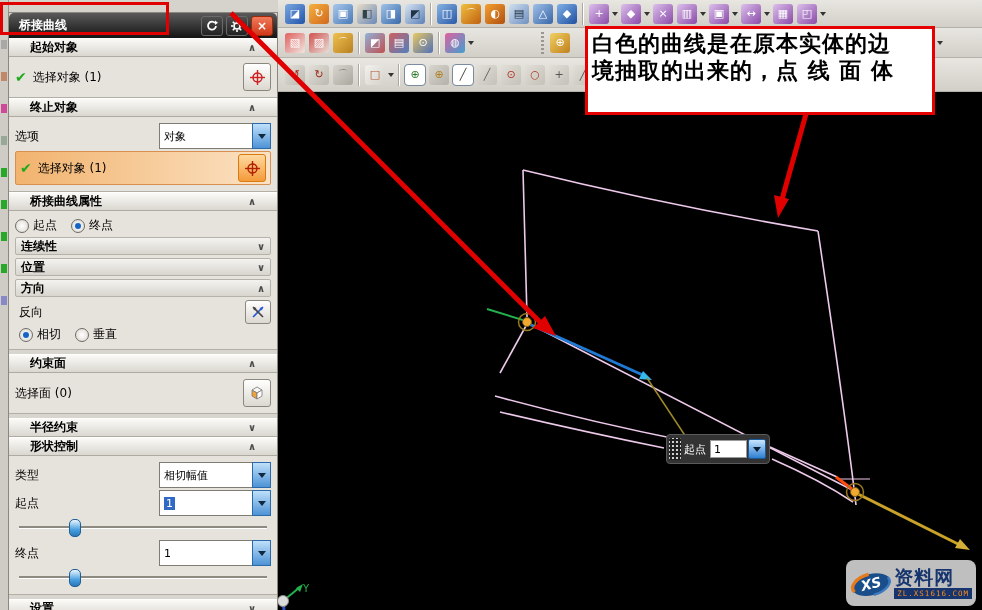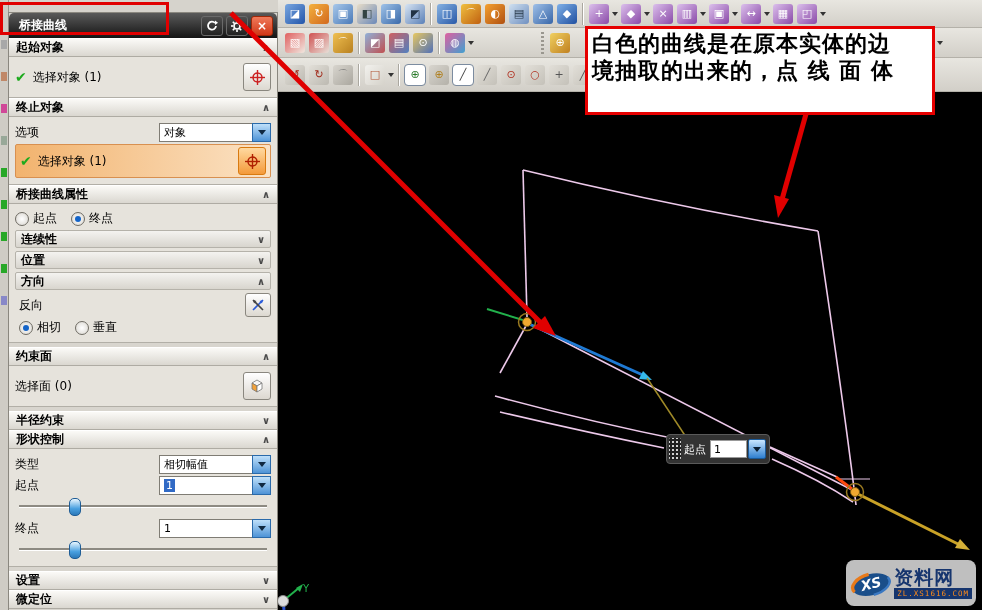--- a/index.html
+++ b/index.html
@@ -27,32 +27,32 @@
   
   #dlg{position:absolute;left:8px;top:12px;width:270px;height:607px;background:#d8d5ce;
        border:1px solid #8a877f;box-sizing:border-box;z-index:5;}
   #dlgtitle{height:25px;background:linear-gradient(#5a5a5a,#141414);border-radius:5px 5px 0 0;
             display:flex;align-items:center;color:#fff;font-weight:bold;padding:0 4px 0 10px;}
   #dlgtitle .sp{flex:1;}
   .tbtn{width:20px;height:18px;margin-left:3px;border:1px solid #6a6a6a;border-radius:3px;
         background:linear-gradient(#4e4e4e,#222);display:flex;align-items:center;justify-content:center;cursor:pointer;}
   .tbtn.close{background:linear-gradient(#f07a5a,#d03818);border-color:#a02808;color:#fff;font-weight:bold;font-size:12px;}
   .sec{height:17px;background:linear-gradient(#fbfaf7,#dad7d0);border-top:1px solid #fff;border-bottom:1px solid #aeaba3;
-       display:flex;align-items:center;justify-content:space-between;font-weight:bold;padding:0 7px;cursor:pointer;}
+       display:flex;align-items:center;justify-content:space-between;font-weight:bold;padding:0 21px;cursor:pointer;}
   .chev{color:#4a4a4a;font-size:10px;font-weight:bold;}
   .grp{background:#e6e3dc;border-bottom:1px solid #b2afa7;padding:4px 6px;}
   .row{display:flex;align-items:center;margin:2px 0;}
   .check{color:#1daa1d;font-weight:bold;font-size:14px;margin-right:6px;}
   .btn26{width:26px;height:26px;margin-left:auto;border:1px solid #8a877f;border-radius:3px;
          background:linear-gradient(#ffffff,#dcd8d0);display:flex;align-items:center;justify-content:center;cursor:pointer;}
   .btn26.orange{background:linear-gradient(#ffd9a0,#f49a3a);border-color:#d87a10;}
   .btn24{width:24px;height:22px;margin-left:auto;border:1px solid #8a877f;border-radius:3px;
          background:linear-gradient(#ffffff,#dcd8d0);display:flex;align-items:center;justify-content:center;cursor:pointer;}
   .hl-row{background:linear-gradient(90deg,#f2b36e,#fbe2c4);border:1px solid #d89050;border-radius:2px;padding:2px 4px;}
-  .combo{margin-left:auto;display:flex;width:112px;height:19px;}
+  .combo{margin-left:auto;display:flex;width:112px;height:26px;}
   .combo .cf{flex:1;background:#fff;border:1px solid #7f7c74;border-right:none;padding:1px 4px;font-size:11px;
              display:flex;align-items:center;overflow:hidden;white-space:nowrap;}
   .combo .cb{width:17px;background:linear-gradient(#bfe0fa,#4e93d6);border:1px solid #2a6aaa;
              display:flex;align-items:center;justify-content:center;cursor:pointer;}
   .combo .cb i{width:0;height:0;border:4px solid transparent;border-top:5px solid #102840;margin-top:4px;}
   .spin .cf b{background:#316ac5;color:#fff;font-weight:normal;padding:0 2px;}
   .radio{display:inline-flex;align-items:center;margin-right:14px;cursor:pointer;}
   .rdot{width:12px;height:12px;border-radius:50%;border:1px solid #6f6c64;background:radial-gradient(#fff,#d8d5ce);
         margin-right:4px;position:relative;}
   .rdot.on::after{content:"";position:absolute;left:3px;top:3px;width:6px;height:6px;border-radius:50%;background:#1464c8;}

